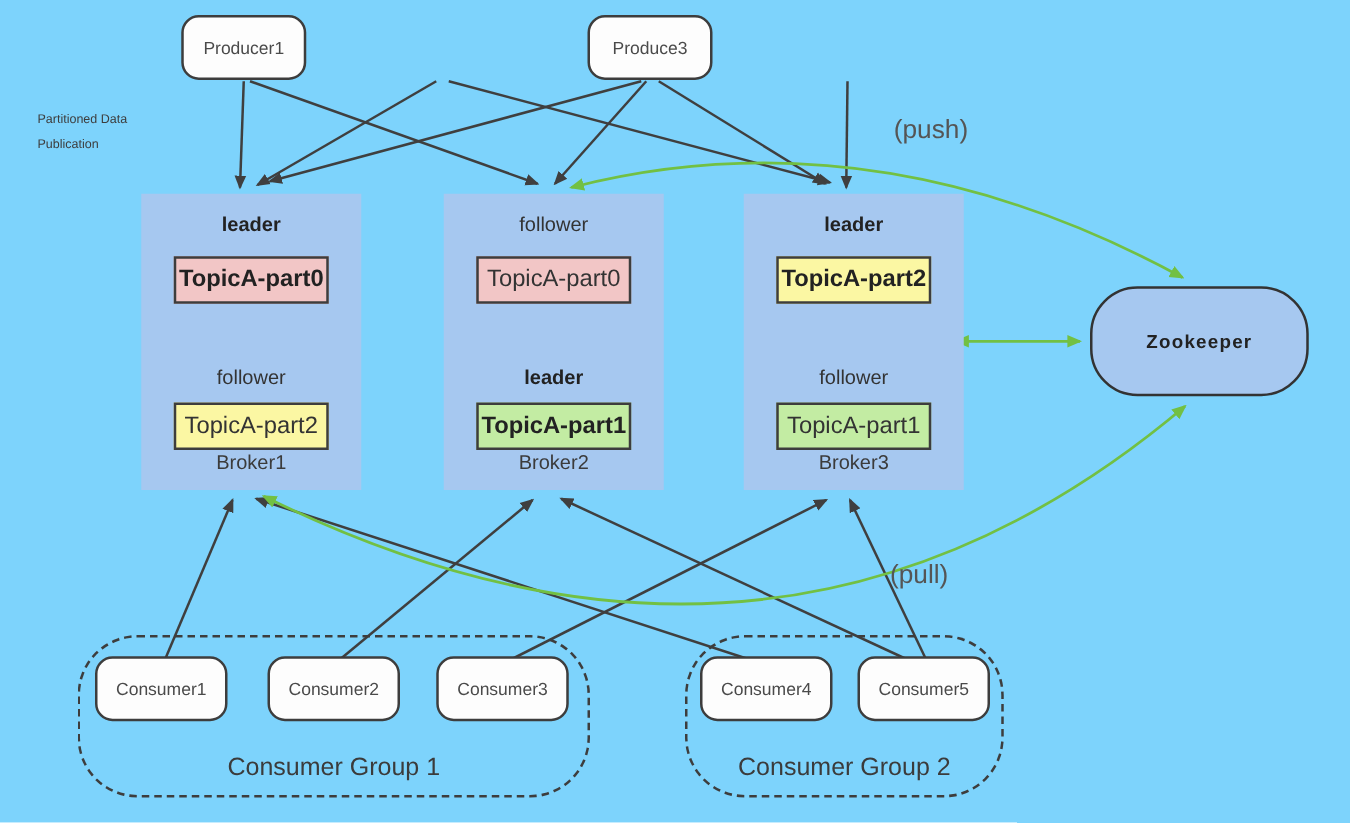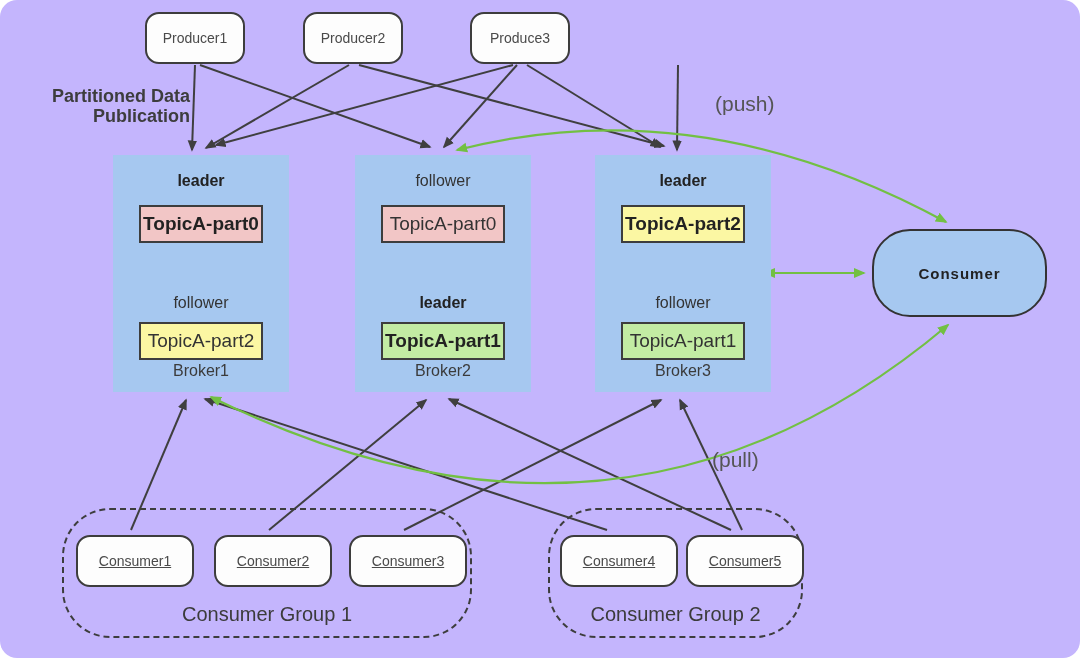--- a/index.html
+++ b/index.html
@@ -1,28 +1,28 @@
 <!DOCTYPE html>
 <html style="--broker-fill: #a6c8f0; --zookeeper-fill: #a6c8f0; --partition-pink: #f2c6c6; --partition-yellow: #fbf7a3; --partition-green: #c3eca3; --node-border: #3d3d3d; --arrow-dark: #3f3f3f; --arrow-green: #72c043; --text: #3b3b3b;"><head>
 <meta charset="utf-8">
 <style>
   html,body{margin:0;padding:0;background:#ffffff;}
   .canvas{
-    position:relative;width:1080px;height:658px;background:#c4b5fd;overflow:hidden;
-    font-family:"Liberation Sans","DejaVu Sans",sans-serif;color:var(--text,#3b3b3b);border-radius:17px;
+    position:relative;width:1080px;height:658px;background:#7dd3fc;overflow:hidden;
+    font-family:"Liberation Sans","DejaVu Sans",sans-serif;color:var(--text,#3b3b3b);
   }
   .edges-svg{position:absolute;left:0;top:0;width:1080px;height:658px;z-index:1;}
   .node{
     position:absolute;box-sizing:border-box;background:#fdfdfd;
     border:2px solid var(--node-border,#3d3d3d);border-radius:14px;
     display:flex;align-items:center;justify-content:center;
     font-size:14px;color:#4a4a4a;z-index:2;
   }
   .producer{width:100px;height:52px;top:12px;}
-  .consumer{width:118px;height:52px;top:25px;position:absolute;text-decoration:underline;}
+  .consumer{width:106px;height:52px;top:15px;position:absolute;}
   .broker{
     position:absolute;top:155px;width:176px;height:237px;background:var(--broker-fill,#a6c8f0);
     display:flex;flex-direction:column;align-items:center;z-index:2;box-sizing:border-box;
   }
   .role{font-size:16px;line-height:22px;height:22px;color:#333;}
   .role.bold{font-weight:bold;color:#222;}
   .role1{margin-top:15px;}
   .role2{margin-top:49px;}
   .part{
     box-sizing:border-box;margin-top:13px;width:124px;height:38px;border:2px solid var(--node-border,#3d3d3d);
@@ -42,21 +42,21 @@
   }
   .group{
     position:absolute;top:508px;height:130px;box-sizing:border-box;
     border:2.5px dashed #3d3d3d;border-radius:48px;z-index:2;
   }
   .group-label{
     position:absolute;left:0;right:0;bottom:10px;text-align:center;
     font-size:20px;color:#3b3b3b;
   }
   .side-label{
-    position:absolute;text-align:right;font-weight:bold;font-size:18px;line-height:20px;
+    position:absolute;text-align:left;font-weight:normal;font-size:10px;line-height:20px;
     color:#3d3d3d;z-index:2;
   }
   .flow-label{
     position:absolute;text-align:left;font-size:21px;color:#555;z-index:2;
   }
 </style>
 </head>
 <body>
 
 <div class="canvas">
@@ -85,23 +85,20 @@
       <path d="M731,530 L449,399" fill="none" stroke="#3f3f3f" stroke-width="2" marker-end="url(#head-dark)"></path>
       <path d="M742,530 L680,400" fill="none" stroke="#3f3f3f" stroke-width="2" marker-end="url(#head-dark)"></path>
       <path d="M457,150 Q700,88 946,222" fill="none" stroke="#72c043" stroke-width="2.2" marker-end="url(#head-green)" marker-start="url(#head-green)"></path>
       <path d="M765,273 L864,273" fill="none" stroke="#72c043" stroke-width="2.2" marker-end="url(#head-green)" marker-start="url(#head-green)"></path>
       <path d="M211,397 Q622,600 948,325" fill="none" stroke="#72c043" stroke-width="2.2" marker-end="url(#head-green)" marker-start="url(#head-green)"></path>
     </svg>
 
   <div class="node producer" style="left:145px">
     <span>Producer1</span>
   </div>
-  <div class="node producer" style="left:303px">
-    <span>Producer2</span>
-  </div>
   <div class="node producer" style="left:470px">
     <span>Produce3</span>
   </div>
 
   <div class="side-label" style="left:30px;top:86px;width:160px;">
     <div>Partitioned Data</div>
     <div>Publication</div>
   </div>
   <div class="flow-label" style="left:715px;top:92px;width:100px;">(push)</div>
   <div class="flow-label" style="left:712px;top:448px;width:100px;">(pull)</div>
@@ -124,21 +121,21 @@
 
   <div class="broker" style="left:595px">
     <div class="role role1 bold">leader</div>
     <div class="part yellow bold">TopicA-part2</div>
     <div class="role role2">follower</div>
     <div class="part b2 green">TopicA-part1</div>
     <div class="broker-name">Broker3</div>
   </div>
 
   <div class="zookeeper">
-    <span>Consumer</span>
+    <span>Zookeeper</span>
   </div>
 
   <div class="group" style="left:62px;width:410px;">
     <div class="node consumer" style="left:12px">
       <span>Consumer1</span>
     </div>
     <div class="node consumer" style="left:150px">
       <span>Consumer2</span>
     </div>
     <div class="node consumer" style="left:285px">

